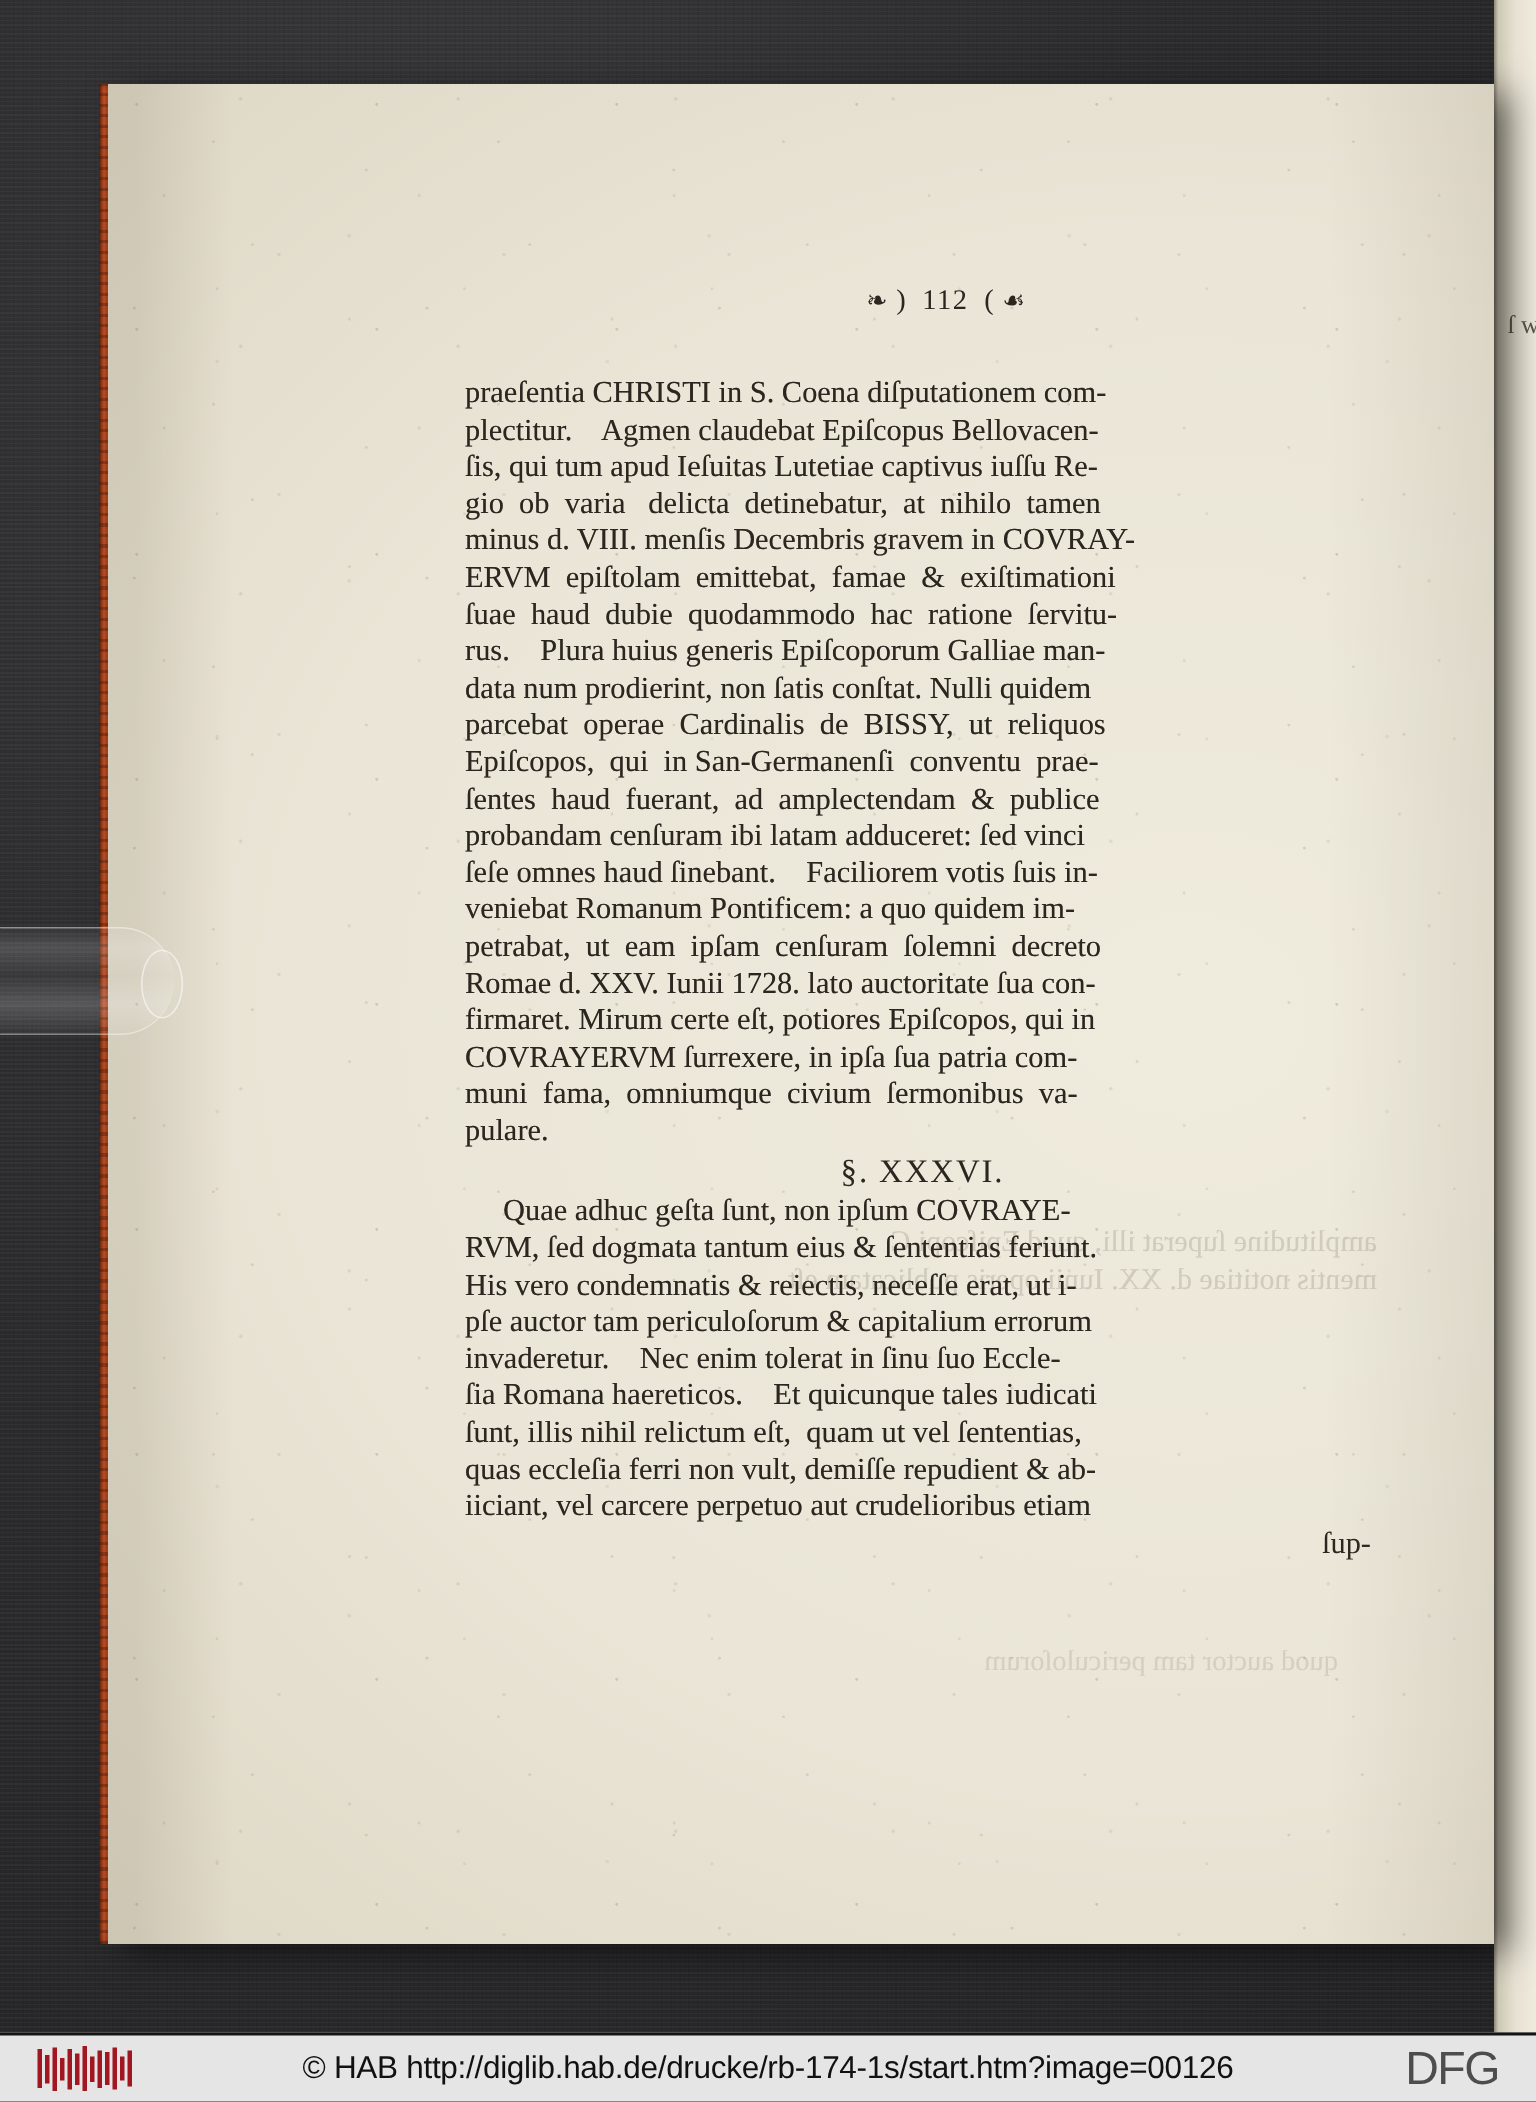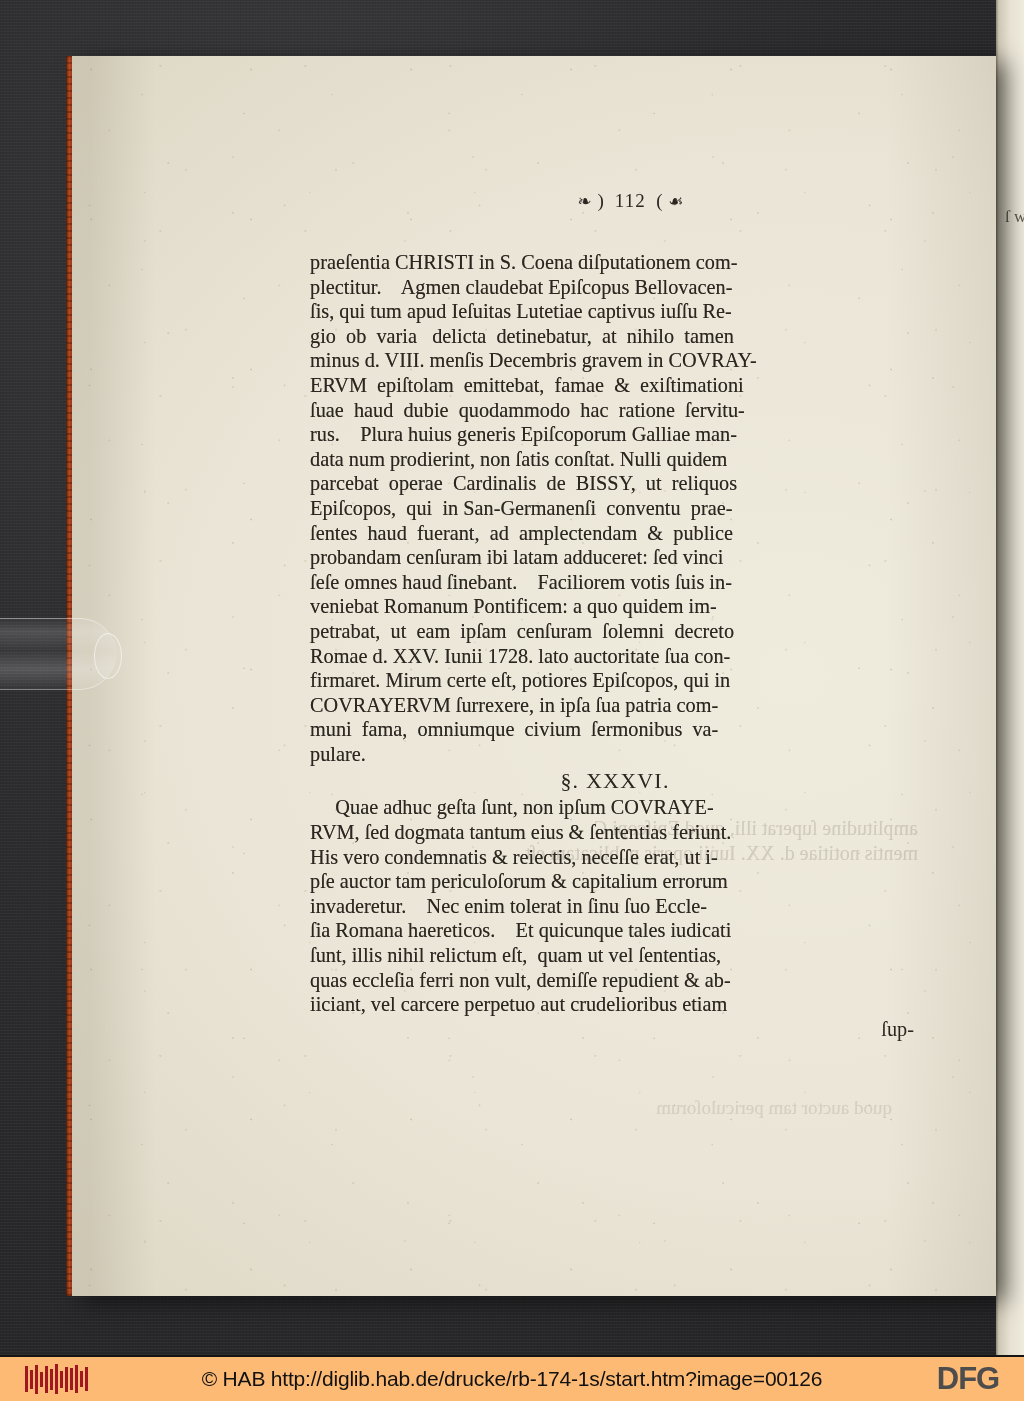--- a/index.html
+++ b/index.html
@@ -132,39 +132,39 @@
   }
   #bleed2{
     position:absolute; left:300px; top:1040px; width:520px;
     transform:scaleX(-1); opacity:.13; color:#4a4030;
     font-size:19px; line-height:24.6px; pointer-events:none; white-space:pre;
   }
 
   
   #footer{
     position:absolute; left:0; top:1355px; width:1024px; height:46px;
-    background:#fdba74;
+    background:#e5e5e5;
     border-top:2px solid #141414;
     display:flex; align-items:center;
   }
   #hab-logo{
     width:112px; height:46px; display:flex; align-items:center;
     justify-content:center; gap:2px; flex:none;
   }
   #hab-logo i{ display:block; width:3px; background:#a01722; }
   #footer-url{
     flex:1; text-align:center;
     font-family:"Liberation Sans", sans-serif;
     font-size:21px; color:#111; letter-spacing:-.2px; white-space:nowrap;
   }
   #dfg-logo{
     width:112px; height:46px; flex:none;
     display:flex; align-items:center; justify-content:center;
     font-family:"Liberation Sans", sans-serif;
-    font-weight:bold; font-size:31px; color:#4d4d4d; letter-spacing:-1px;
+    font-weight:normal; font-size:31px; color:#4d4d4d; letter-spacing:-1px;
   }
 </style>
 </head>
 <body>
 
 <div id="scan"></div>
 
 <div id="gutter-page"></div>
 <div id="gutter-text">ſ
 w

